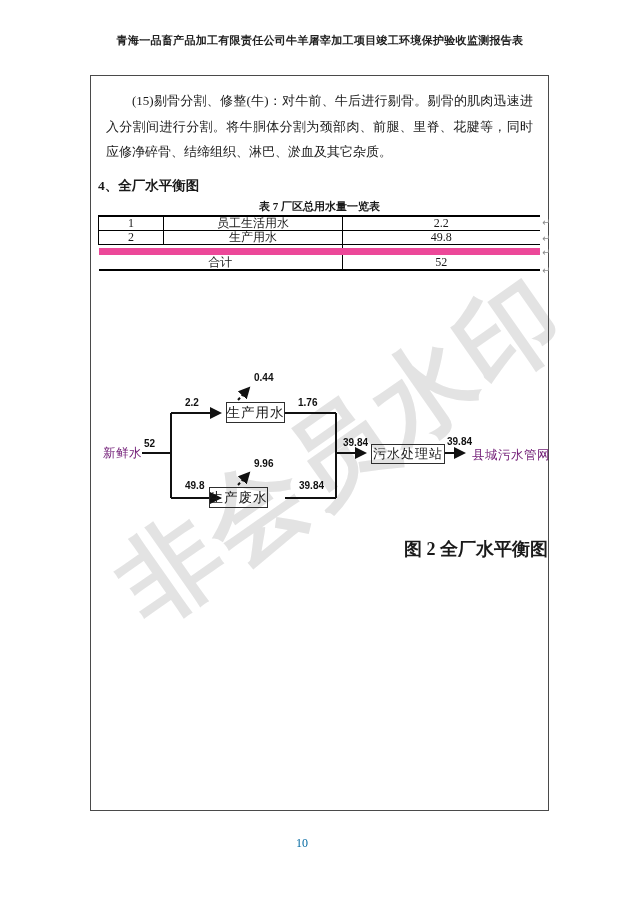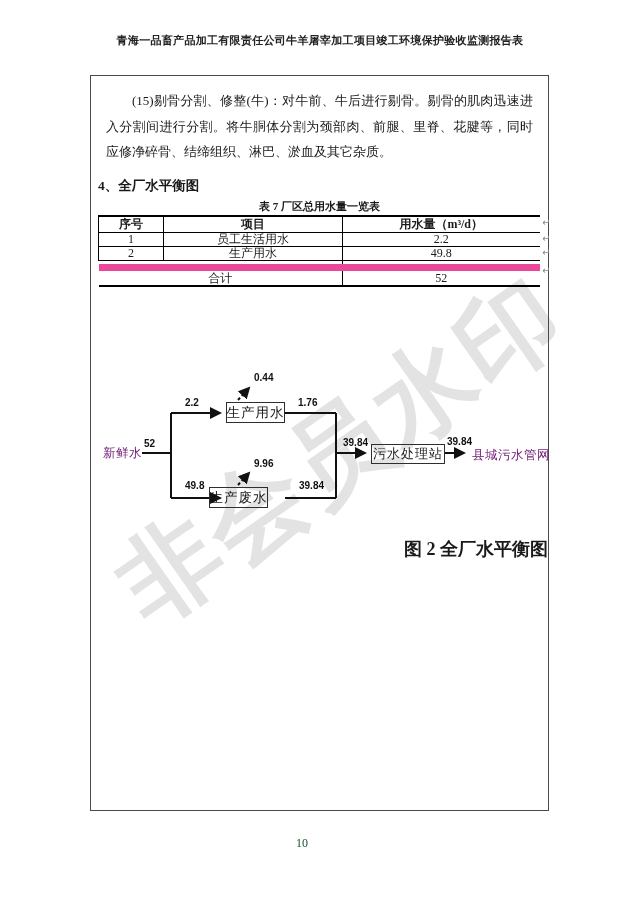--- a/index.html
+++ b/index.html
@@ -49,21 +49,21 @@
   .dnum{
     position:absolute;font-size:10px;font-weight:bold;line-height:10px;color:#111;
     font-family:"Liberation Sans", sans-serif;white-space:nowrap;
   }
   .dbox{
     position:absolute;border:1.8px solid #2e2e2e;box-sizing:border-box;
     display:flex;align-items:center;justify-content:center;
     font-size:13.5px;letter-spacing:1px;color:#1a1a1a;white-space:nowrap;
   }
   .dcaption{position:absolute;left:0;top:168px;width:100%;text-align:right;font-size:18px;font-weight:bold;}
-  .page-number{position:absolute;top:836px;left:0;width:604px;text-align:center;font-size:12px;color:#14532d;}
+  .page-number{position:absolute;top:836px;left:0;width:604px;text-align:center;font-size:12px;color:#0369a1;}
 </style>
 </head>
 <body>
 
 <div>
 
   <div class="page-header">青海一品畜产品加工有限责任公司牛羊屠宰加工项目竣工环境保护验收监测报告表</div>
 
   <div class="watermark">非会员水印</div>
 
@@ -75,25 +75,20 @@
       <div class="tcaption">表 7 厂区总用水量一览表</div>
 
       <div class="table-wrap">
         <table class="usage">
           <colgroup>
               <col class="w1">
               <col class="w2">
               <col class="w3">
             </colgroup>
           <tbody>
-              <tr class="hrow">
-            <td class="c1">序号</td>
-            <td class="c2">项目</td>
-            <td class="c3">用水量（m³/d）</td>
-          </tr>
           <tr class="drow">
             <td class="c1">1</td>
             <td class="c2">员工生活用水</td>
             <td class="c3">2.2</td>
           </tr>
           <tr class="drow">
             <td class="c1">2</td>
             <td class="c2">生产用水</td>
             <td class="c3">49.8</td>
           </tr>

